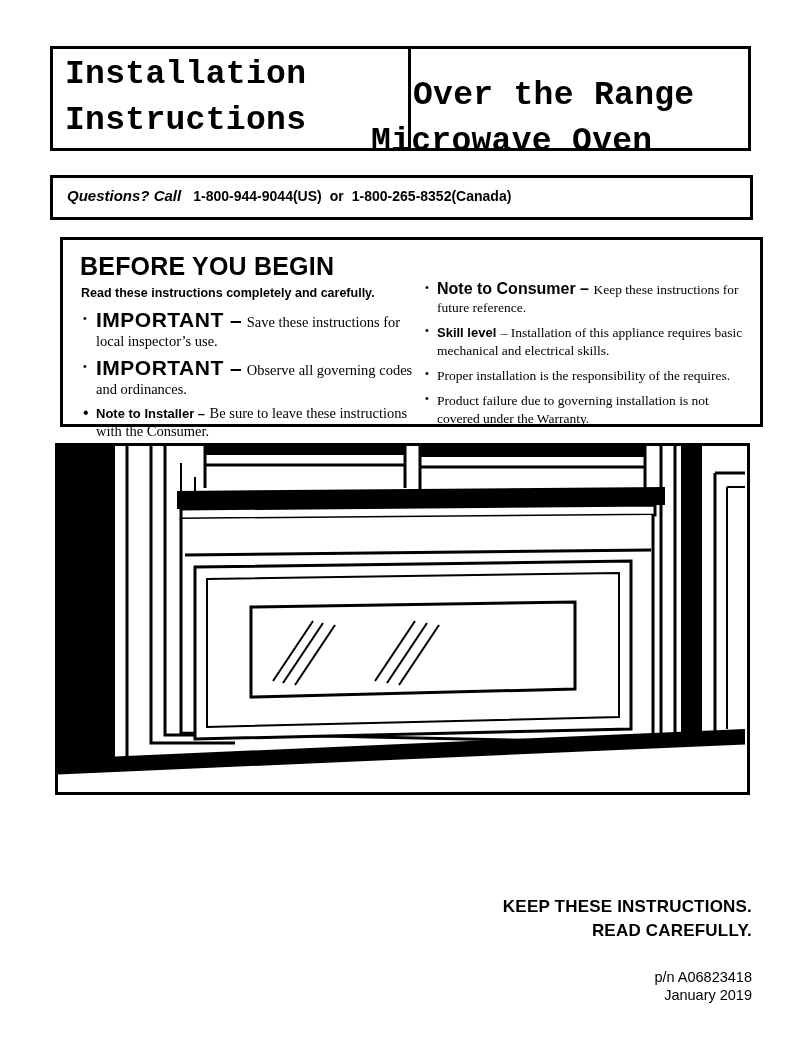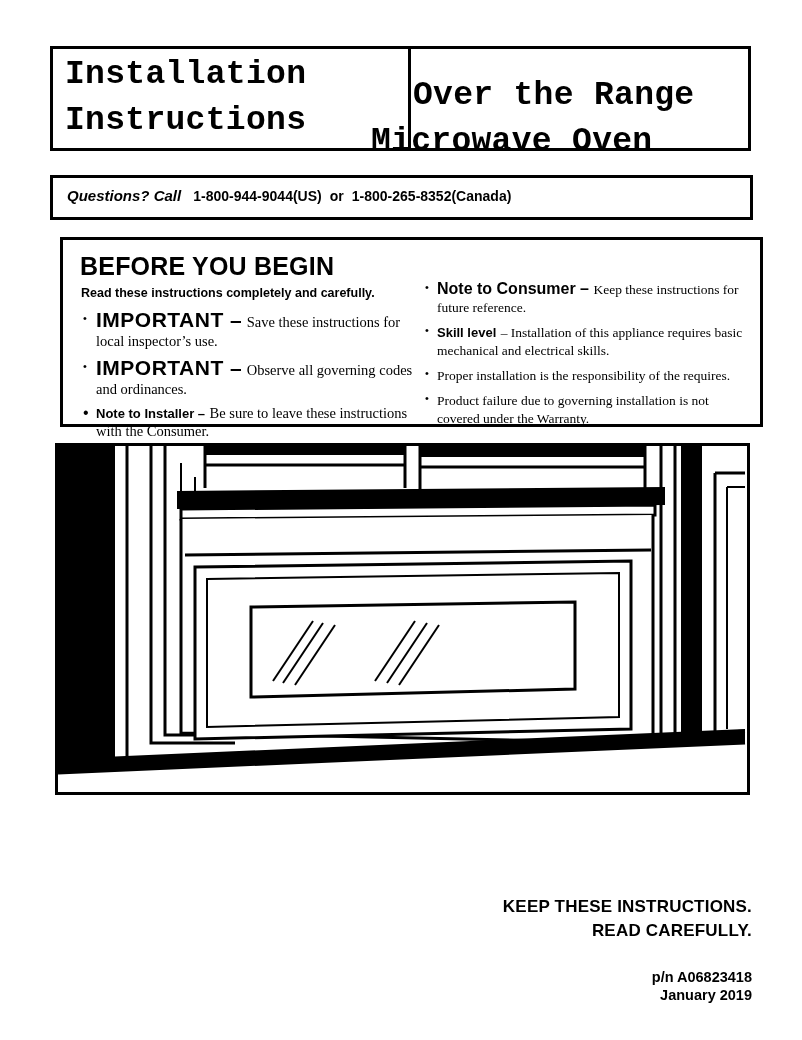--- a/index.html
+++ b/index.html
@@ -199,21 +199,21 @@
     font-weight: bold;
     line-height: 24px;
     letter-spacing: 0.2px;
   }
   .pn {
     position: absolute;
     right: 50px;
     top: 968px;
     text-align: right;
     font-size: 14.5px;
-    font-weight: bold;
+    font-weight: normal;
     line-height: 18px;
   }
 </style>
 </head>
 <body>
 
 <div class="page">
 
   <div class="title-box">
     <div class="title-divider"></div>

